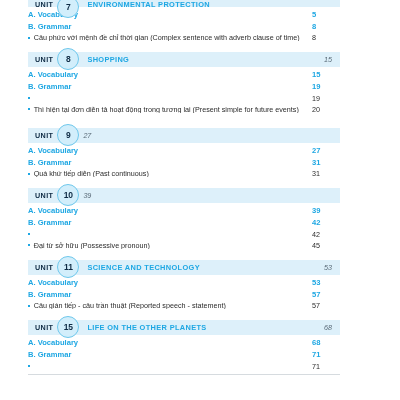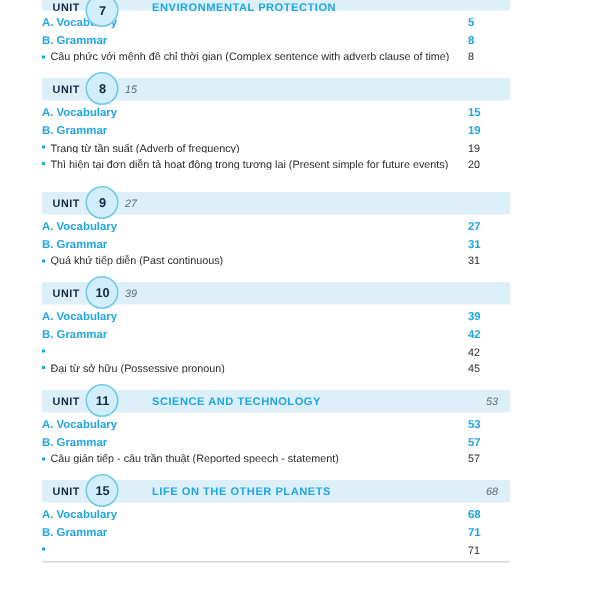--- a/index.html
+++ b/index.html
@@ -88,21 +88,21 @@
     position: relative;
     z-index: 3;
   }
 
   .unit-title {
     font-size: 7.4px;
     font-weight: bold;
     color: #1ea7e3;
     letter-spacing: 0.35px;
     flex: 1 1 auto;
-    margin-left: 18px;
+    margin-left: 4px;
   }
   .unit-page {
     font-size: 7.2px;
     font-style: italic;
     color: #5a6b78;
     text-align: right;
     padding-right: 8px;
     flex: 0 0 auto;
   }
 
@@ -202,33 +202,34 @@
     <div class="block-gap"></div>
     <div class="unit-block">
       <div class="unit-header">
         <span class="unit-word">UNIT</span>
         <span class="badge-slot">
           <span class="badge-inner-ring"></span>
           <span class="badge">
             <span class="badge-num">8</span>
           </span>
         </span>
+        <span class="unit-title">SHOPPING</span>
         <span class="unit-page">15</span>
       </div>
       <div class="entries">
         <div class="row section">
           <div class="row-label">A. Vocabulary</div>
           <div class="row-num">15</div>
         </div>
         <div class="row section">
           <div class="row-label">B. Grammar</div>
           <div class="row-num">19</div>
         </div>
         <div class="row sub">
-          <div class="row-label"><span class="bullet"></span><span>Trạng từ tần suất (Adverb of frequency)</span></div>
+          <div class="row-label"><span class="bullet"></span></div>
           <div class="row-num">19</div>
         </div>
         <div class="row sub">
           <div class="row-label"><span class="bullet"></span><span>Thì hiện tại đơn diễn tả hoạt động trong tương lai (Present simple for future events)</span></div>
           <div class="row-num">20</div>
         </div>
       </div>
     </div>
     <div class="block-gap tall"></div>
     <div class="unit-block">

